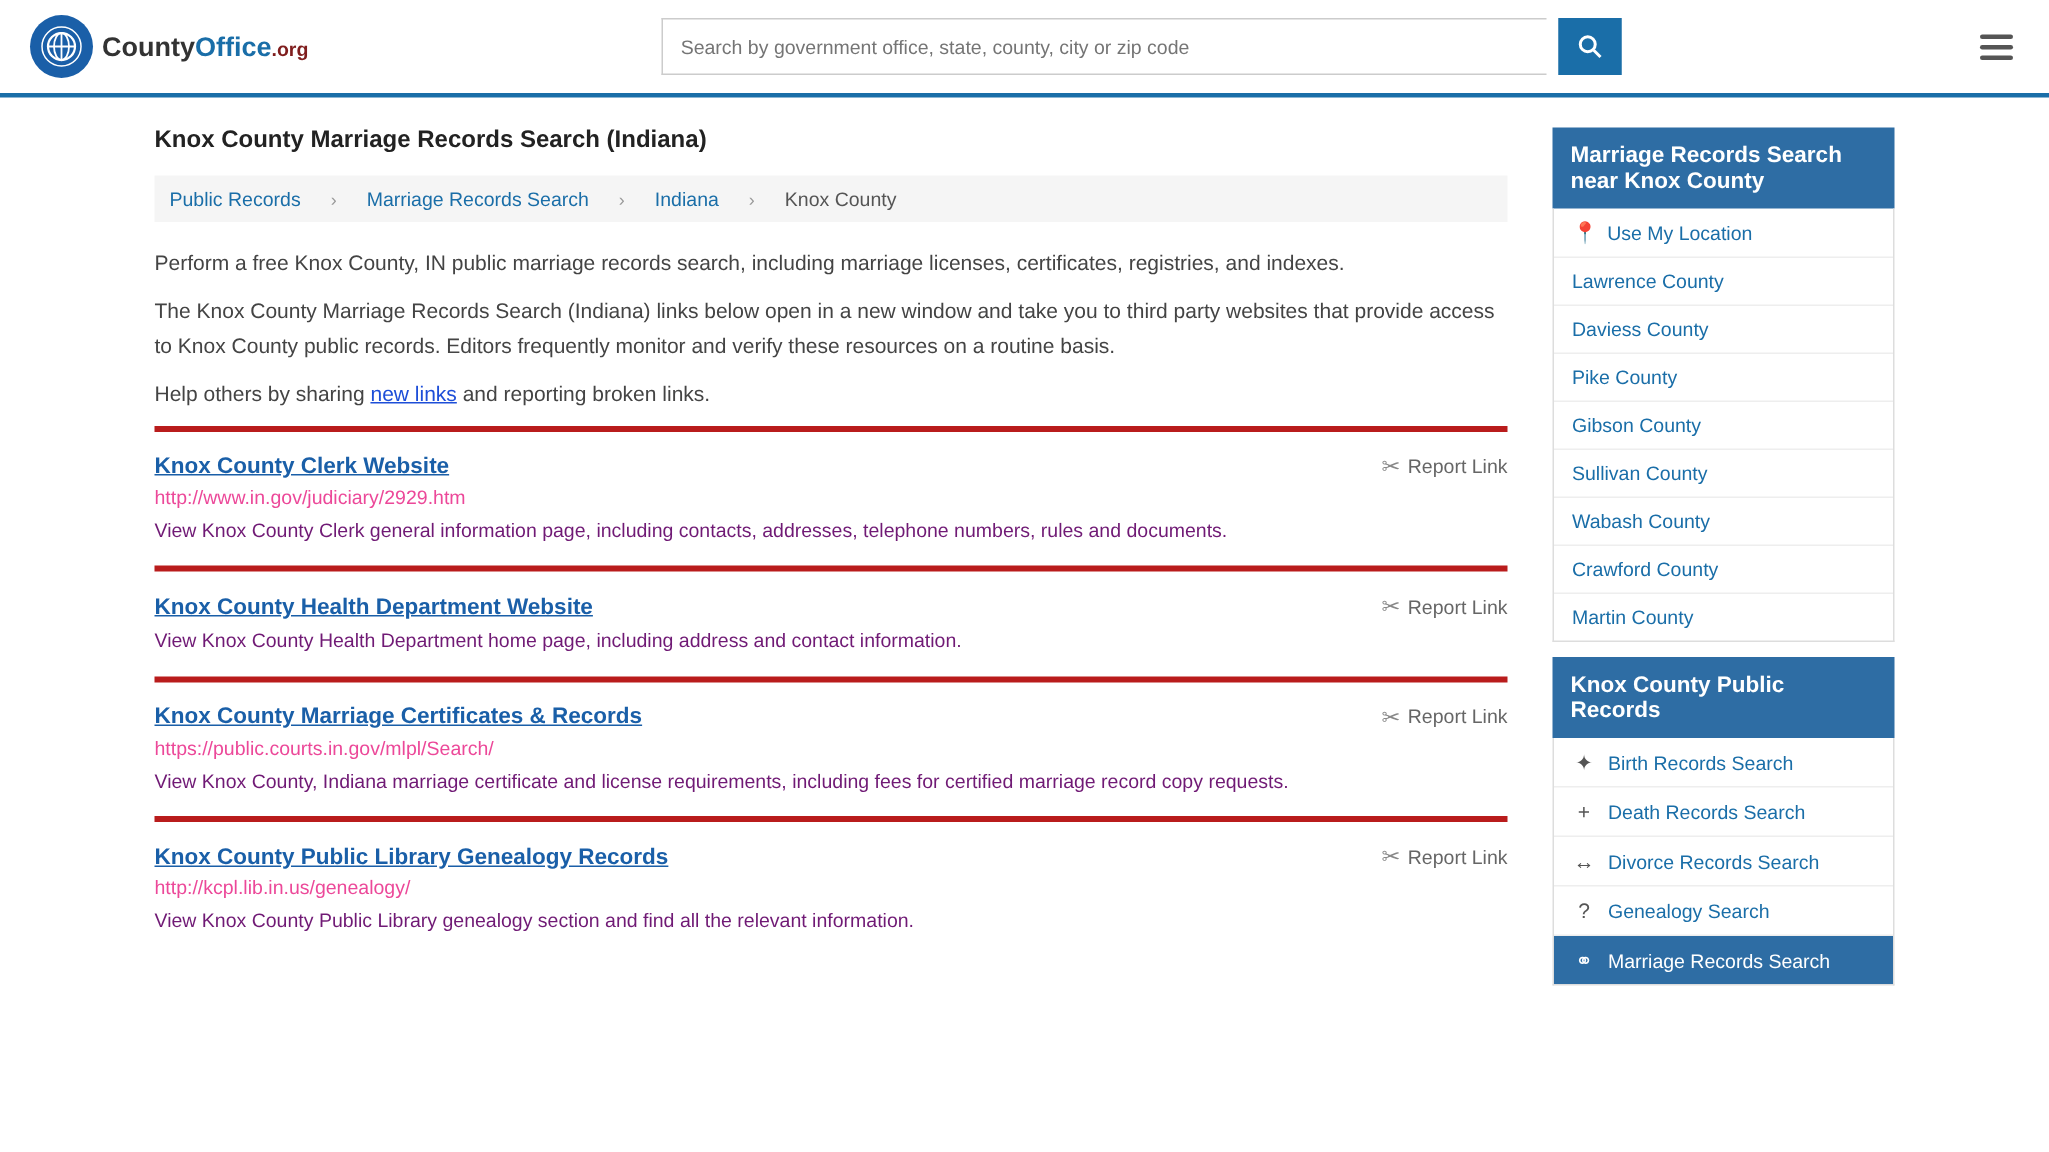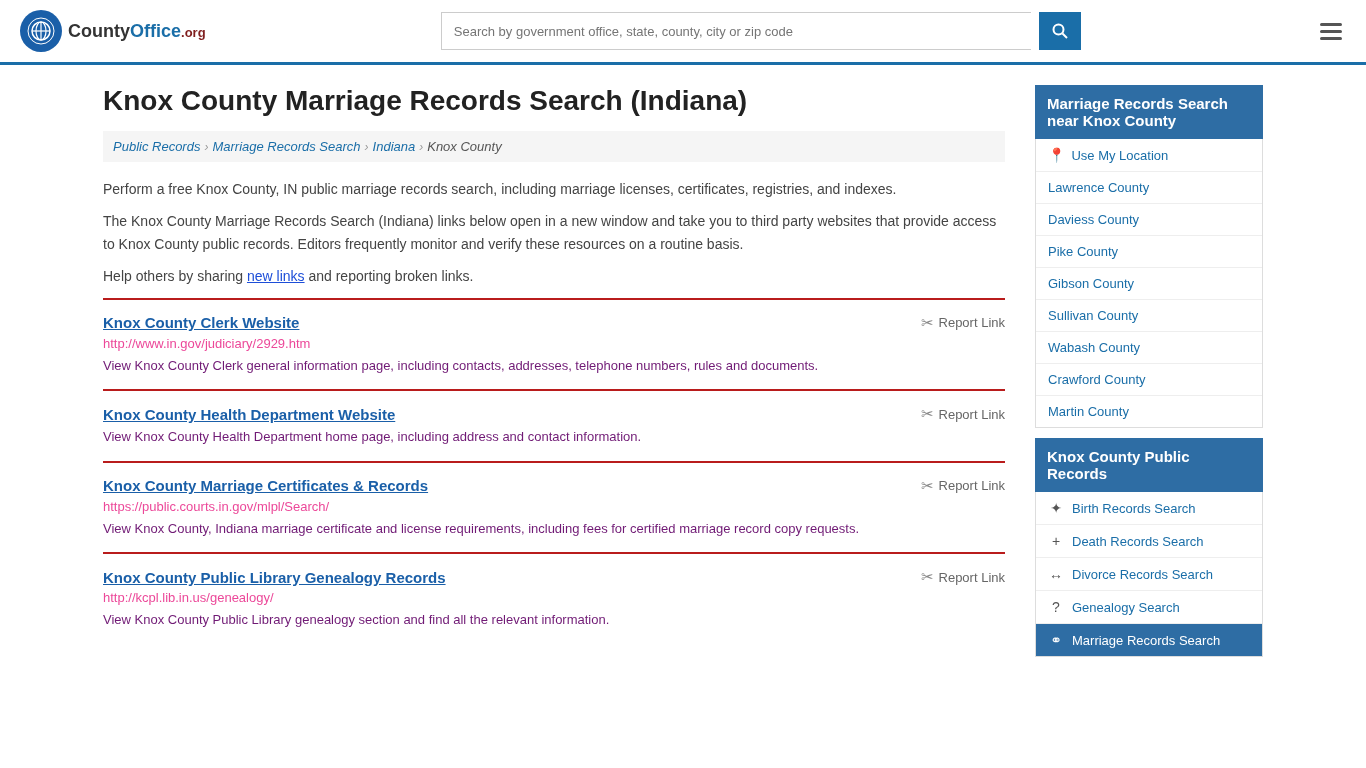--- a/index.html
+++ b/index.html
@@ -85,55 +85,54 @@
       padding: 20px 20px;
       display: flex;
       gap: 30px;
     }
 
     
     .content-area {
       flex: 1;
     }
     .page-title {
-      font-size: 28px;
+      font-size: 16px;
       font-weight: bold;
       color: #222;
       margin-bottom: 14px;
     }
     .breadcrumb {
       font-size: 13px;
       color: #555;
       margin-bottom: 16px;
       display: flex;
       align-items: center;
-      gap: 4px;
+      gap: 20px;
       background: #f5f5f5;
       padding: 8px 10px;
-      font-style: italic;
     }
     .breadcrumb a {
       color: #1a6ea8;
       text-decoration: none;
     }
     .breadcrumb-sep { color: #999; font-size: 12px; }
 
     .intro-text {
       font-size: 14px;
       color: #444;
       line-height: 1.6;
       margin-bottom: 10px;
     }
     .intro-text a {
       color: #1d4ed8;
     }
 
     
     .record-item {
-      border-top: 2px solid #b91c1c;
+      border-top: 4px solid #b91c1c;
       padding: 14px 0;
     }
     .record-item-header {
       display: flex;
       align-items: center;
       justify-content: space-between;
       margin-bottom: 4px;
     }
     .record-title {
       font-size: 15px;

